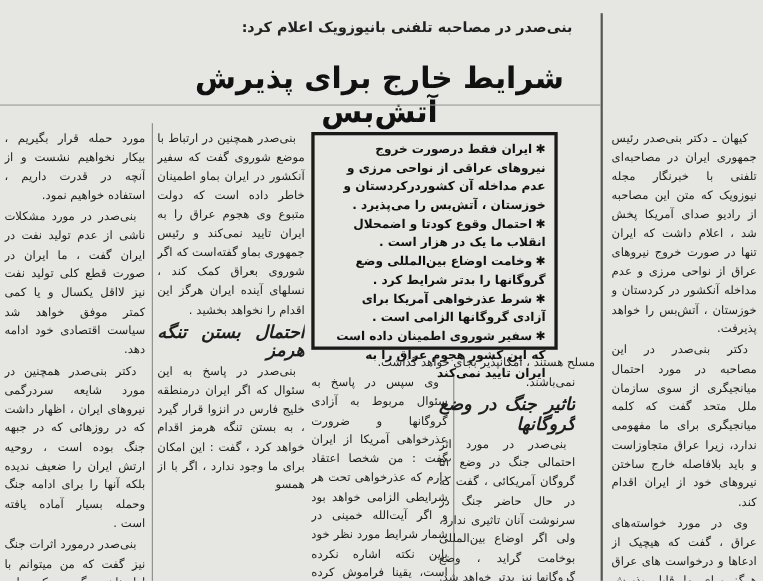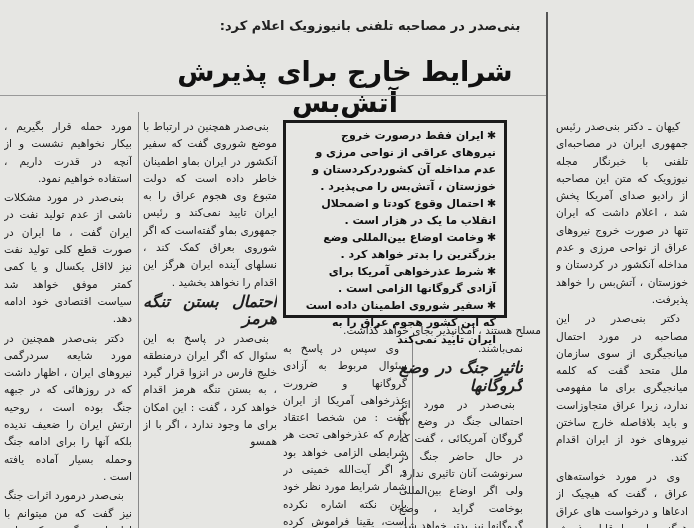--- a/index.html
+++ b/index.html
@@ -54,21 +54,21 @@
   <div class="headline">شرایط خارج برای پذیرش آتش‌بس</div>
 
   <div class="rule-v" style="left:546px; top:12px; height:516px;"></div>
   <div class="rule-v" style="left:138px; top:112px; height:416px; background:#888; width:1px;"></div>
   <div class="rule-v" style="left:412px; top:340px; height:188px; background:#888; width:1px;"></div>
   <div class="rule-h" style="left:0; top:95px; width:546px;"></div>
 
   <div class="box">
     <p class="box-item"><span class="star">✱</span><span>ایران فقط درصورت خروج نیروهای عراقی از نواحی مرزی و عدم مداخله آن کشوردرکردستان و خوزستان ، آتش‌بس را می‌پذیرد .</span></p>
     <p class="box-item"><span class="star">✱</span><span>احتمال وقوع کودتا و اضمحلال انقلاب ما یک در هزار است .</span></p>
-    <p class="box-item"><span class="star">✱</span><span>وخامت اوضاع بین‌المللی وضع بزرگترین را بدتر خواهد کرد .</span></p>
+    <p class="box-item"><span class="star">✱</span><span>وخامت اوضاع بین‌المللی وضع گروگانها را بدتر شرایط کرد .</span></p>
     <p class="box-item"><span class="star">✱</span><span>شرط عذرخواهی آمریکا برای آزادی گروگانها الزامی است .</span></p>
     <p class="box-item"><span class="star">✱</span><span>سفیر شوروی اطمینان داده است که این کشور هجوم عراق را به ایران تایید نمی‌کند</span></p>
   </div>
 
   <div class="col" style="left:556px; top:118px; width:132px; height:410px;">
     <p>کیهان ـ دکتر بنی‌صدر رئیس جمهوری ایران در مصاحبه‌ای تلفنی با خبرنگار مجله نیوزویک که متن این مصاحبه از رادیو صدای آمریکا پخش شد ، اعلام داشت که ایران تنها در صورت خروج نیروهای عراق از نواحی مرزی و عدم مداخله آنکشور در کردستان و خوزستان ، آتش‌بس را خواهد پذیرفت.</p>
     <p>دکتر بنی‌صدر در این مصاحبه در مورد احتمال میانجیگری از سوی سازمان ملل متحد گفت که کلمه میانجیگری برای ما مفهومی ندارد، زیرا عراق متجاوزاست و باید بلافاصله خارج ساختن نیروهای خود از ایران اقدام کند.</p>
     <p>وی در مورد خواسته‌های عراق ، گفت که هیچیک از ادعاها و درخواست های عراق هرگز برای ما قابل پذیرش نخواهد بود.</p>
 
   </div>

